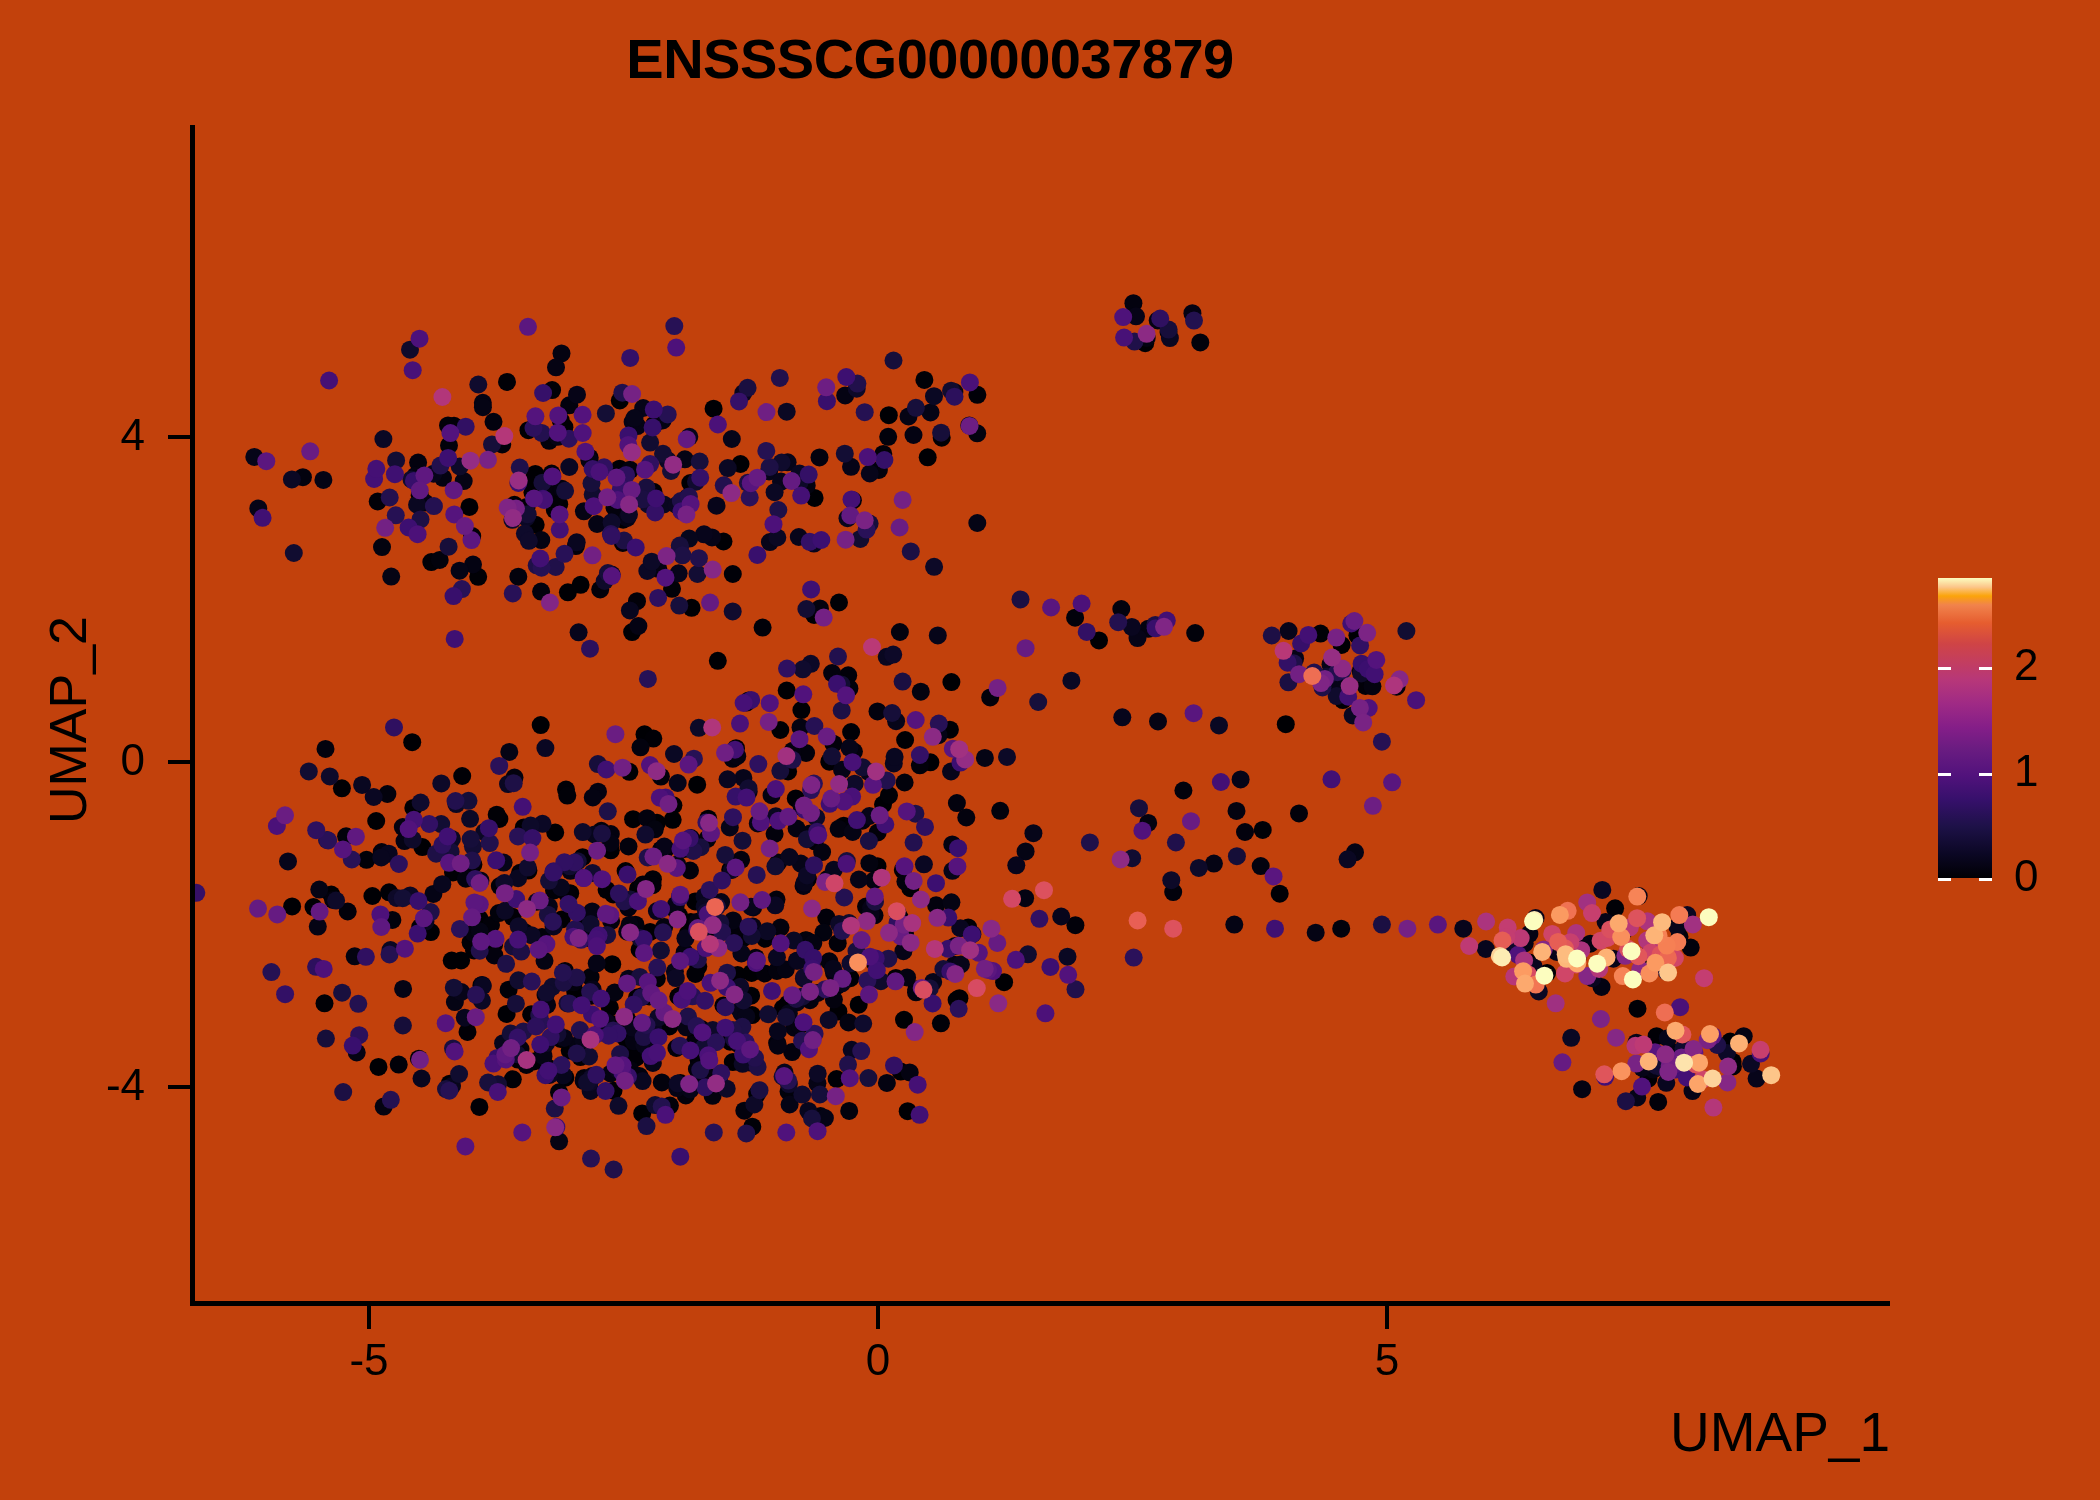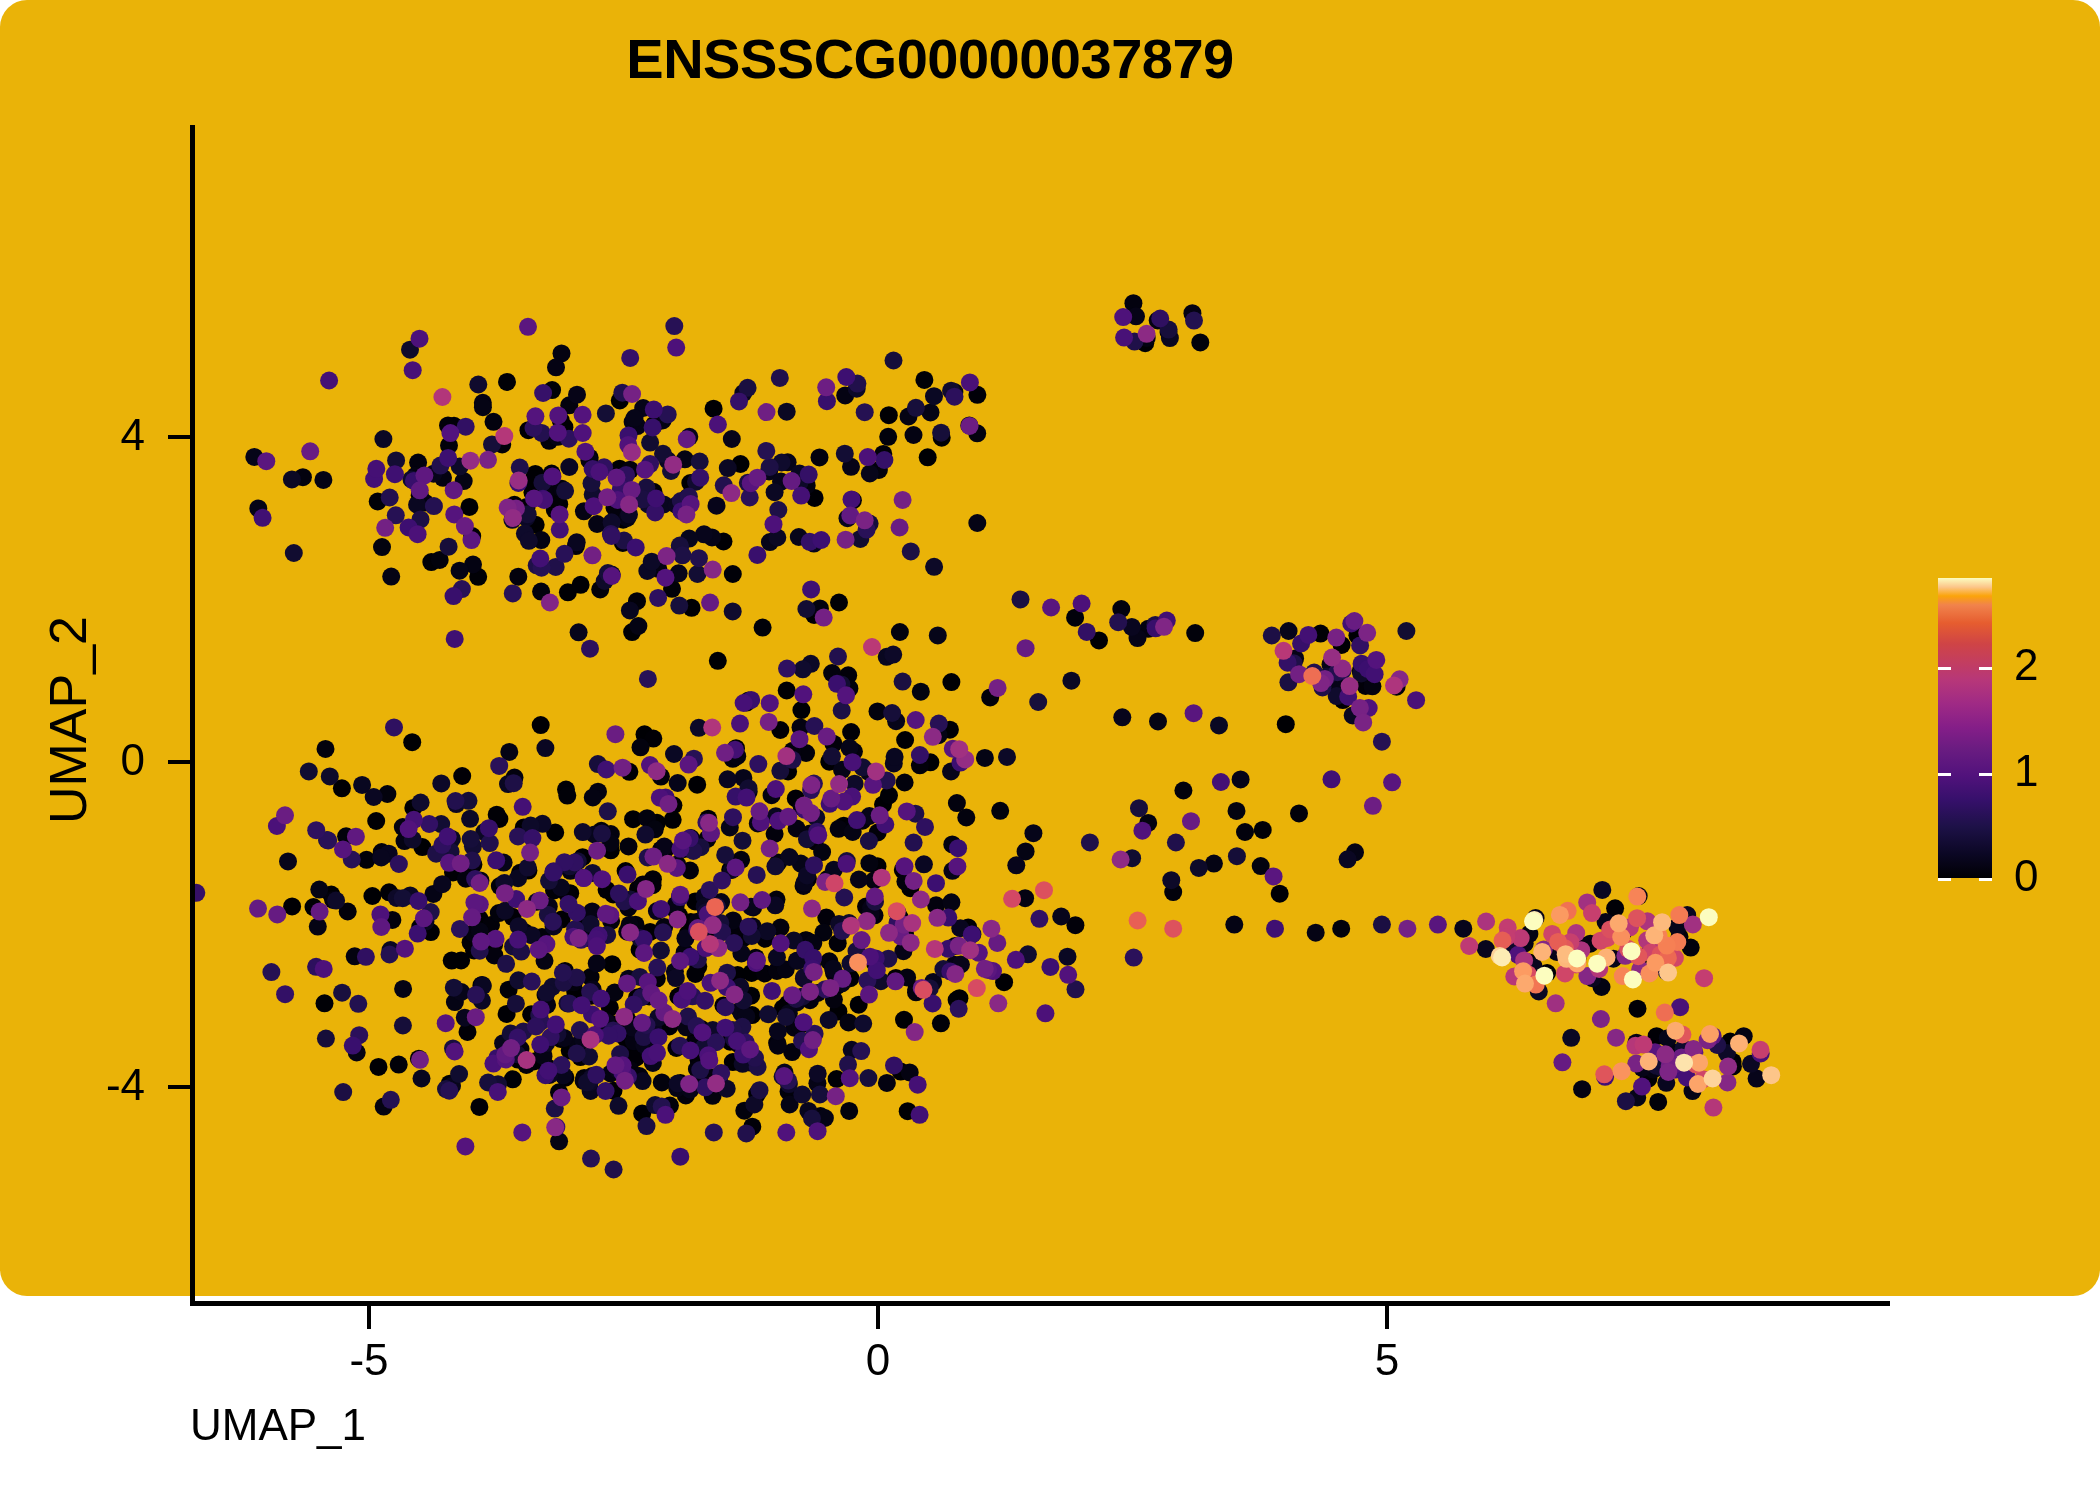--- a/index.html
+++ b/index.html
@@ -9,23 +9,22 @@
   }
   body {
     width: 2100px;
     height: 1500px;
     font-family: "Liberation Sans", sans-serif;
     overflow: hidden;
   }
   #root {
     position: relative;
     width: 2100px;
-    height: 1296px;
-    background: #eab308;
-    border-radius: 27px;
+    height: 1500px;
+    background: #c2410c;
   }
   #plot-title {
     position: absolute;
     left: 0;
     top: 26px;
     width: 1860px;
     text-align: center;
     font-size: 56px;
     font-weight: bold;
     color: #000000;
@@ -79,22 +78,22 @@
     color: #000000;
     text-align: center;
     white-space: nowrap;
     line-height: 1;
   }
   #xaxis-title {
     position: absolute;
     left: 190px;
     top: 1400px;
     width: 1700px;
-    text-align: left;
-    font-size: 44px;
+    text-align: right;
+    font-size: 55px;
     color: #000000;
   }
   #yaxis-title {
     position: absolute;
     left: -232px;
     top: 690px;
     width: 600px;
     text-align: center;
     font-size: 52px;
     color: #000000;

